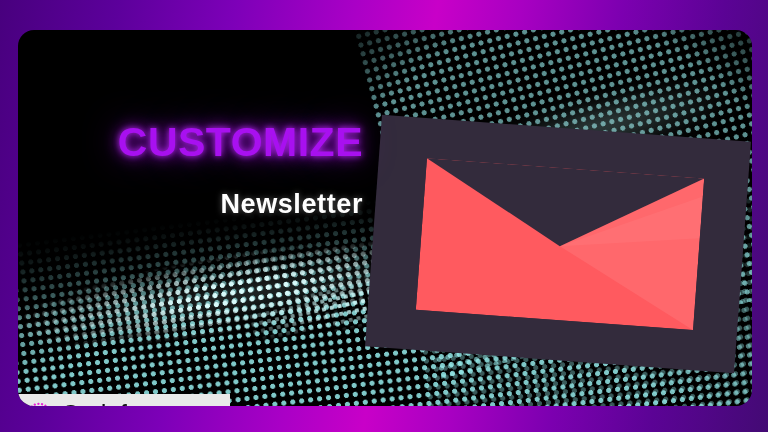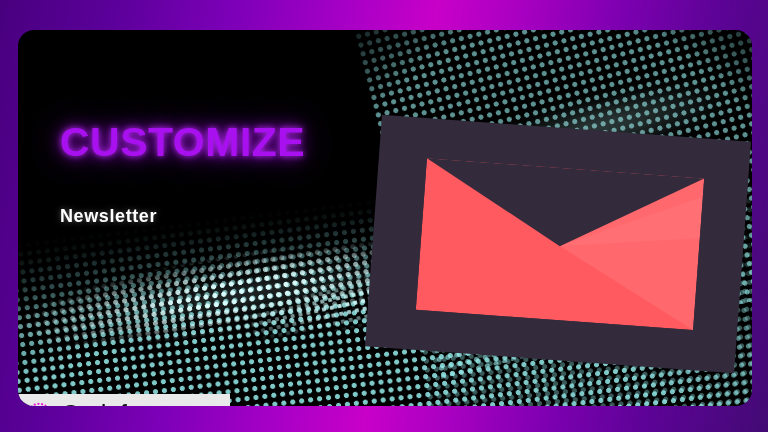--- a/index.html
+++ b/index.html
@@ -129,38 +129,37 @@
     opacity:.38;
     -webkit-mask-image:linear-gradient(to bottom, rgba(0,0,0,0) 0%, #000 30%, #000 100%);
     mask-image:linear-gradient(to bottom, rgba(0,0,0,0) 0%, #000 30%, #000 100%);
   }
 
   
   #headline{
     position:absolute;
     left:0; top:92px;
     width:345px;
-    text-align:left;
+    text-align:right;
     z-index:6;
-    padding-left:42px;
   }
   #title-main{
     font-size:41px;
     font-weight:bold;
     letter-spacing:.5px;
     color:#a810f0;
     line-height:1;
     text-shadow:
       0 0 6px rgba(190,40,255,.95),
       0 0 16px rgba(170,20,240,.85),
       0 0 34px rgba(150,0,220,.60);
   }
   #title-sub{
-    margin-top:44px;
-    font-size:18px;
+    margin-top:28px;
+    font-size:27px;
     font-weight:bold;
     letter-spacing:.6px;
     color:#ffffff;
     line-height:1;
     text-shadow:0 0 6px rgba(255,255,255,.35);
   }
   #title-tail{
     margin-top:26px;
     font-size:41px;
     font-weight:bold;

